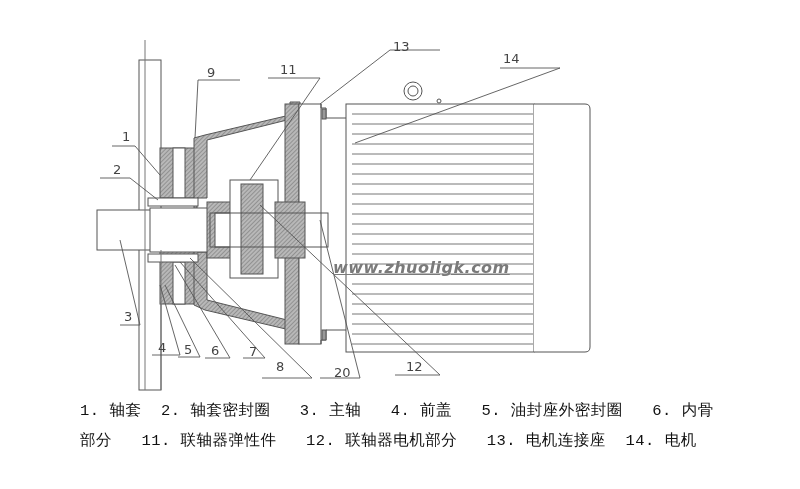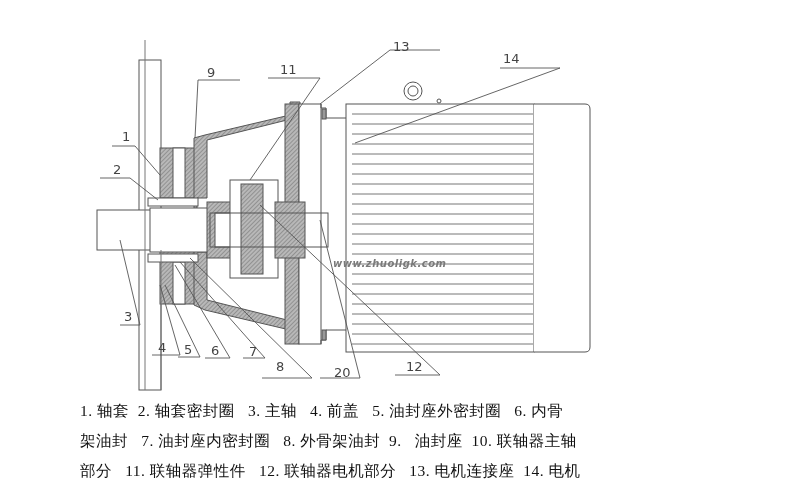--- a/index.html
+++ b/index.html
@@ -1,22 +1,22 @@
 <!DOCTYPE html>
 <html><head>
 <meta charset="utf-8">
 <style>
   html, body { margin:0; padding:0; background:#ffffff; }
   body { width:800px; height:489px; position:relative; overflow:hidden; font-family:"DejaVu Sans", sans-serif; }
   #stage { position:absolute; left:0; top:0; width:800px; height:489px; }
   svg { position:absolute; left:0; top:0; }
   .lbl { position:absolute; font-family:"DejaVu Sans", sans-serif; font-size:13px; color:#444; line-height:1; }
-  .legend { position:absolute; left:80px; top:396px; width:680px; font-family:Liberation Serif, serif; font-size:15.5px; color:#111; line-height:30px; letter-spacing:0.5px; }
+  .legend { position:absolute; left:80px; top:396px; width:680px; font-family:Liberation Mono, monospace; font-size:15.5px; color:#111; line-height:30px; letter-spacing:0.5px; }
   .legend span { white-space:pre; }
-  .wm { position:absolute; left:333px; top:258px; font-family:"DejaVu Sans", sans-serif; font-size:10px; color:#7a7a7a; font-style:italic; font-weight:bold; letter-spacing:0.5px; }
+  .wm { position:absolute; left:333px; top:258px; font-family:"DejaVu Sans", sans-serif; font-size:16px; color:#7a7a7a; font-style:italic; font-weight:bold; letter-spacing:0.5px;text-decoration:underline; }
   .wm-cn { position:absolute; left:335px; top:221px; font-family:"DejaVu Sans", sans-serif; font-size:30px; color:#9a9a9a; letter-spacing:6px; opacity:0.6; }
 </style>
 </head>
 <body>
 
 <div id="stage">
   <svg width="800" height="489" viewBox="0 0 800 489">
     <defs>
       <pattern id="hatch" width="3" height="3" patternUnits="userSpaceOnUse" patternTransform="rotate(45)">
         <rect width="3" height="3" fill="#b8b8b8"></rect>
@@ -124,16 +124,15 @@
   <div class="lbl" style="left:280px;top:63px;">11</div>
   <div class="lbl" style="left:334px;top:366px;">20</div>
   <div class="lbl" style="left:406px;top:360px;">12</div>
   <div class="lbl" style="left:393px;top:40px;">13</div>
   <div class="lbl" style="left:503px;top:52px;">14</div>
 
   <div class="wm">www.zhuoligk.com</div>
 
   <div class="legend">
     <div><span>1. 轴套  2. 轴套密封圈   3. 主轴   4. 前盖   5. 油封座外密封圈   6. 内骨</span></div>
-    <div><span>架油封   7. 油封座内密封圈   8. 外骨架油封  9.   油封座  10. 联轴器主轴</span></div>
     <div><span>部分   11. 联轴器弹性件   12. 联轴器电机部分   13. 电机连接座  14. 电机</span></div>
   </div>
 </div>
 
 </body></html>

